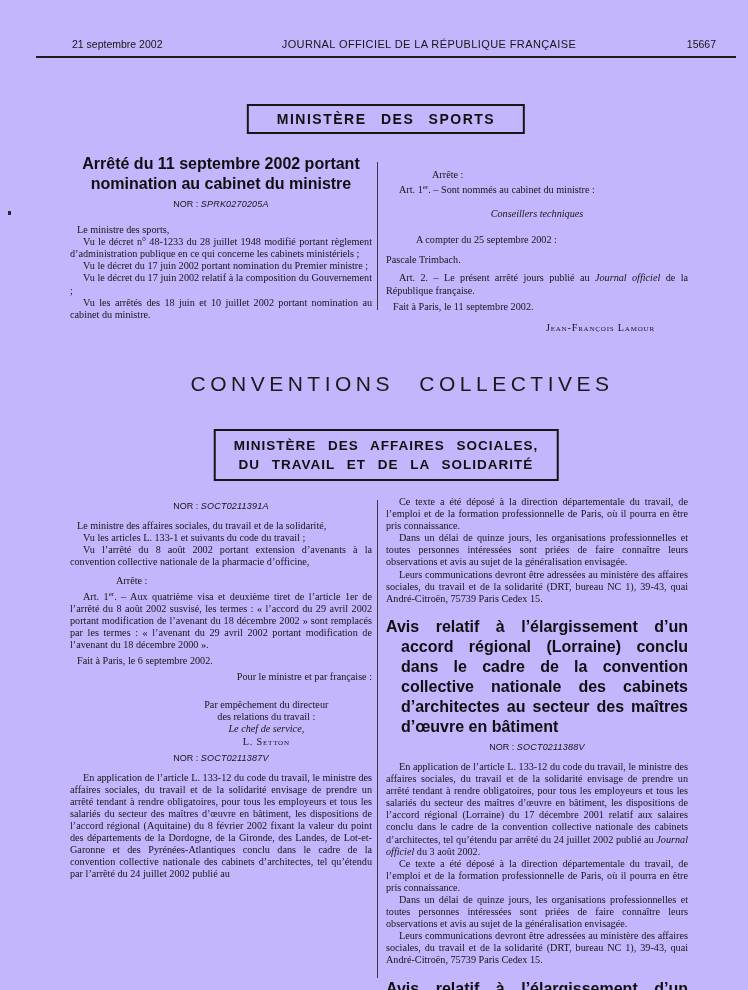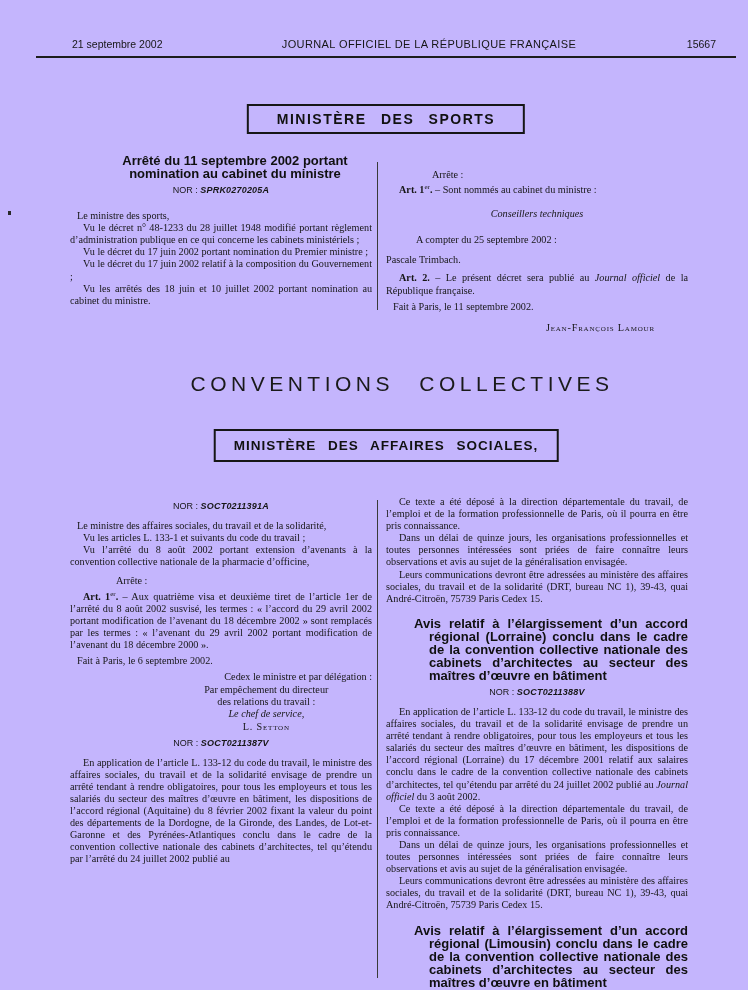--- a/index.html
+++ b/index.html
@@ -31,34 +31,34 @@
   .vdiv1{top:162px;height:148px;}
   .vdiv2{top:500px;height:478px;}
   
   p{margin:0;font-size:10.2px;line-height:12.1px;text-align:justify;}
   .ind{text-indent:13px;}
   .ind-sm{text-indent:7px;}
   .tc{text-align:center;}
   .it{font-style:italic;}
   .sc{font-variant:small-caps;letter-spacing:.8px;}
   .article-title{font-family:"Liberation Sans",sans-serif;font-weight:bold;
-       font-size:13px;line-height:13px;color:#101010;margin-left:28px;}
+       font-size:16px;line-height:20px;color:#101010;}
   .t-hang{text-align:justify;padding-left:15px;text-indent:-15px;}
   .nor{text-align:center;font-family:"Liberation Sans",sans-serif;font-size:9px;
        margin:4px 0 8px;text-indent:0;}
-  .nor .code{font-style:italic;font-weight:bold;letter-spacing:.2px;}
+  .nor .code{font-style:italic;font-weight:normal;letter-spacing:.2px;}
   .arrete{padding-left:46px;margin:7px 0 3px;text-align:left;} .mt4{margin-top:4px;} .mt6{margin-top:6px;}
   .mt8{margin-top:8px;} .mt10{margin-top:10px;} .mt12{margin-top:12px;} .mt14{margin-top:14px;}
   .compter{padding-left:30px;text-align:left;}
   .sig-r{text-align:right;margin-top:4px;}
-  .sigblk{margin-left:30%;text-align:center;margin-top:1px;}
+  .sigblk{margin-left:30%;text-align:center;margin-top:16px;}
   .sigblk p{text-align:center;}
   .sig-name{margin-left:42%;text-align:center;margin-top:9px;}
   sup{font-size:7px;line-height:0;}
-  b{font-weight:bold;}
+  b{font-weight:normal;}
 </style>
 </head>
 <body>
 
 <div class="page">
 
   <div class="hdr">
     <span class="hdr-date">21 septembre 2002</span>
     <span class="hdr-title">JOURNAL OFFICIEL DE LA RÉPUBLIQUE FRANÇAISE</span>
     <span class="hdr-page">15667</span>
@@ -77,44 +77,45 @@
       <p class="ind">Vu le décret du 17 juin 2002 portant nomination du Premier ministre ;</p>
       <p class="ind">Vu le décret du 17 juin 2002 relatif à la composition du Gouvernement ;</p>
       <p class="ind">Vu les arrêtés des 18 juin et 10 juillet 2002 portant nomination au cabinet du ministre.</p>
     </div>
     <div class="col" style="padding-top:8px;">
       <p class="arrete">Arrête :</p>
       <p class="ind"><b>Art. 1</b><sup>er</sup><b>.</b><span> – Sont nommés au cabinet du ministre :</span></p>
       <p class="tc it mt12">Conseillers techniques</p>
       <p class="compter mt14">A compter du 25 septembre 2002 :</p>
       <p class="mt8">Pascale Trimbach.</p>
-      <p class="ind mt6"><b>Art. 2.</b><span> – Le présent décret sera publié au </span><span class="it">Journal officiel</span><span> de la République française.</span></p>
+      <p class="ind mt6"><b>Art. 2.</b><span> – Le présent arrêté jours publié au </span><span class="it">Journal officiel</span><span> de la République française.</span></p>
       <p class="ind-sm mt4">Fait à Paris, le 11 septembre 2002.</p>
       <p class="sig-name sc">Jean-François Lamour</p>
     </div>
   </div>
   <div class="vdiv vdiv1"></div>
 
   <div class="section-title">CONVENTIONS COLLECTIVES</div>
 
   <div class="banner banner2">
     <div>MINISTÈRE DES AFFAIRES SOCIALES,</div>
+    <div>DU TRAVAIL ET DE LA SOLIDARITÉ</div>
   </div>
 
   <div class="cols cols-bot">
 
     <div class="col">
       <p class="nor"><span>NOR : </span><span class="code">SOCT0211391A</span></p>
       <p class="ind-sm">Le ministre des affaires sociales, du travail et de la solidarité,</p>
       <p class="ind">Vu les articles L. 133-1 et suivants du code du travail ;</p>
       <p class="ind">Vu l’arrêté du 8 août 2002 portant extension d’avenants à la convention collective nationale de la pharmacie d’officine,</p>
       <p class="arrete">Arrête :</p>
       <p class="ind"><b>Art. 1</b><sup>er</sup><b>.</b><span> – Aux quatrième visa et deuxième tiret de l’article 1er de l’arrêté du 8 août 2002 susvisé, les termes : « l’accord du 29 avril 2002 portant modification de l’avenant du 18 décembre 2002 » sont remplacés par les termes : « l’avenant du 29 avril 2002 portant modification de l’avenant du 18 décembre 2000 ».</span></p>
       <p class="ind-sm mt4">Fait à Paris, le 6 septembre 2002.</p>
-      <p class="sig-r">Cedex le ministre et par délégation :</p>
+      <p class="sig-r">Pour le ministre et par française :</p>
       <div class="sigblk">
         <p>Par empêchement du directeur</p>
         <p>des relations du travail :</p>
         <p class="it">Le chef de service,</p>
         <p class="sc">L. Setton</p>
       </div>
       <p class="nor"><span>NOR : </span><span class="code">SOCT0211387V</span></p>
       <p class="ind"><span>En application de l’article L. 133-12 du code du travail, le ministre des affaires sociales, du travail et de la solidarité envisage de prendre un arrêté tendant à rendre obligatoires, pour tous les employeurs et tous les salariés du secteur des maîtres d’œuvre en bâtiment, les dispositions de l’accord régional (Aquitaine) du 8 février 2002 fixant la valeur du point des départements de la Dordogne, de la Gironde, des Landes, de Lot-et-Garonne et des Pyrénées-Atlantiques conclu dans le cadre de la convention collective nationale des cabinets d’architectes, tel qu’étendu par l’arrêté du 24 juillet 2002 publié au </span></p>
     </div>
 

